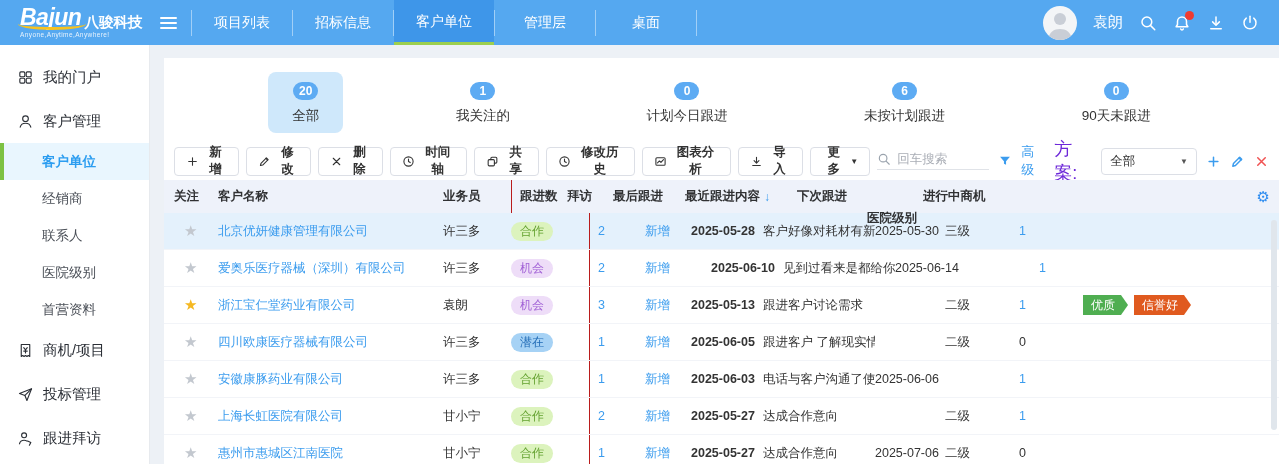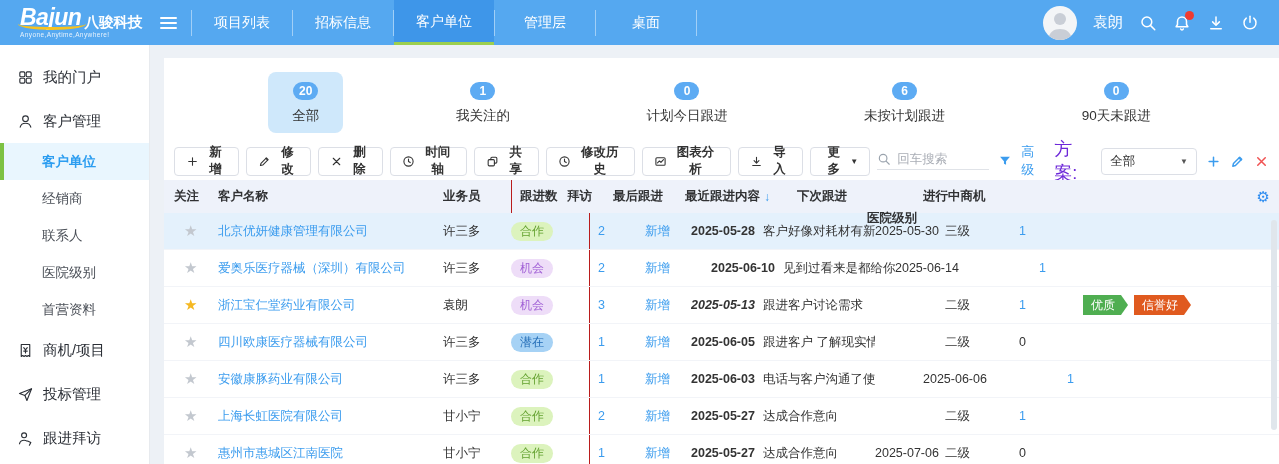--- a/index.html
+++ b/index.html
@@ -476,21 +476,21 @@
             </div>
             <div class="cell" style="width: 78px;">
               <span class="badge purple">机会</span>
             </div>
             <div class="cell sep num-pad" style="width: 56px;">
               <span class="lnk">3</span>
             </div>
             <div class="cell" style="width: 46px;">
               <span class="lnk">新增</span>
             </div>
-            <div class="cell" style="width: 72px; font-style: italic;">
+            <div class="cell" style="width: 72px;">
               <span class="date">2025-05-13</span>
             </div>
             <div class="cell" style="width: 112px;">
               <span>跟进客户讨论需求</span>
             </div>
             <div class="cell" style="width: 70px;">
               <span></span>
             </div>
             <div class="cell" style="width: 56px;">
               <span>二级</span>
@@ -557,21 +557,21 @@
             </div>
             <div class="cell" style="width: 46px;">
               <span class="lnk">新增</span>
             </div>
             <div class="cell" style="width: 72px;">
               <span class="date">2025-06-03</span>
             </div>
             <div class="cell" style="width: 112px;">
               <span>电话与客户沟通了使...</span>
             </div>
-            <div class="cell" style="width: 70px; margin-left: 48px;">
+            <div class="cell" style="width: 70px;">
               <span>2025-06-06</span>
             </div>
             <div class="cell" style="width: 56px;">
               <span></span>
             </div>
             <div class="cell opp-pad" style="width: 82px;">
               <span class="lnk">1</span>
             </div>
             <div class="cell flexcol"></div>
           </div>

